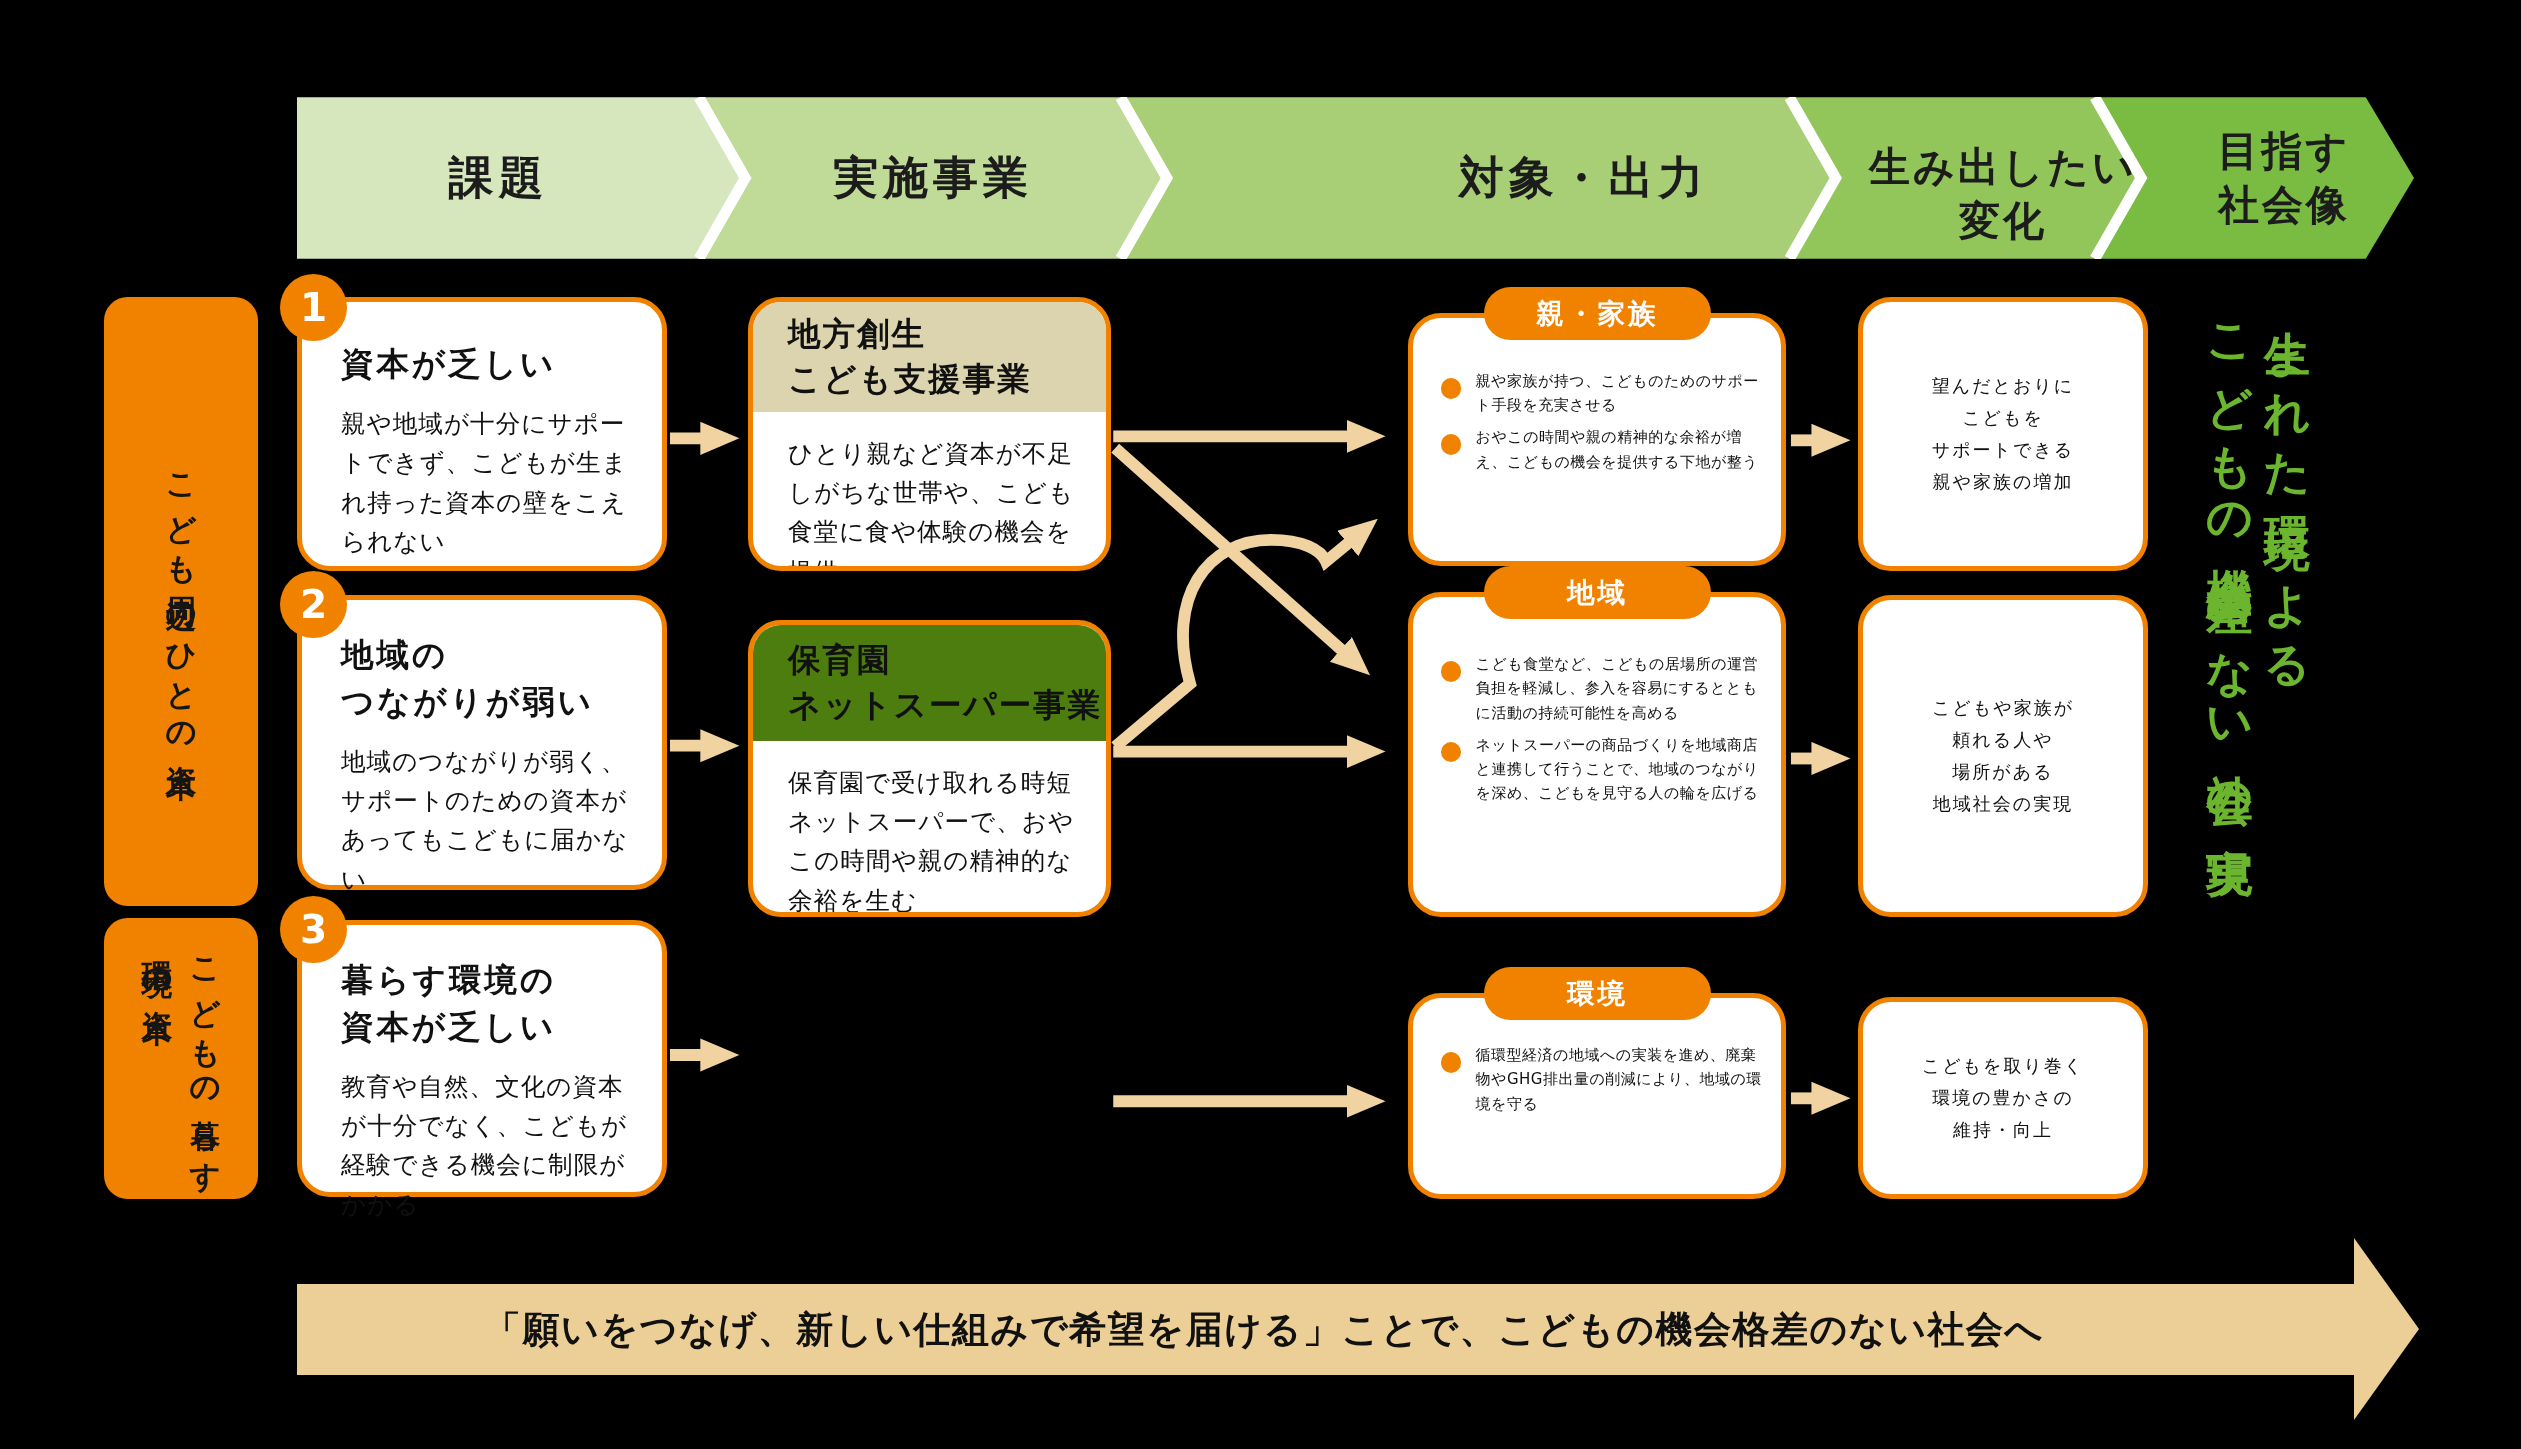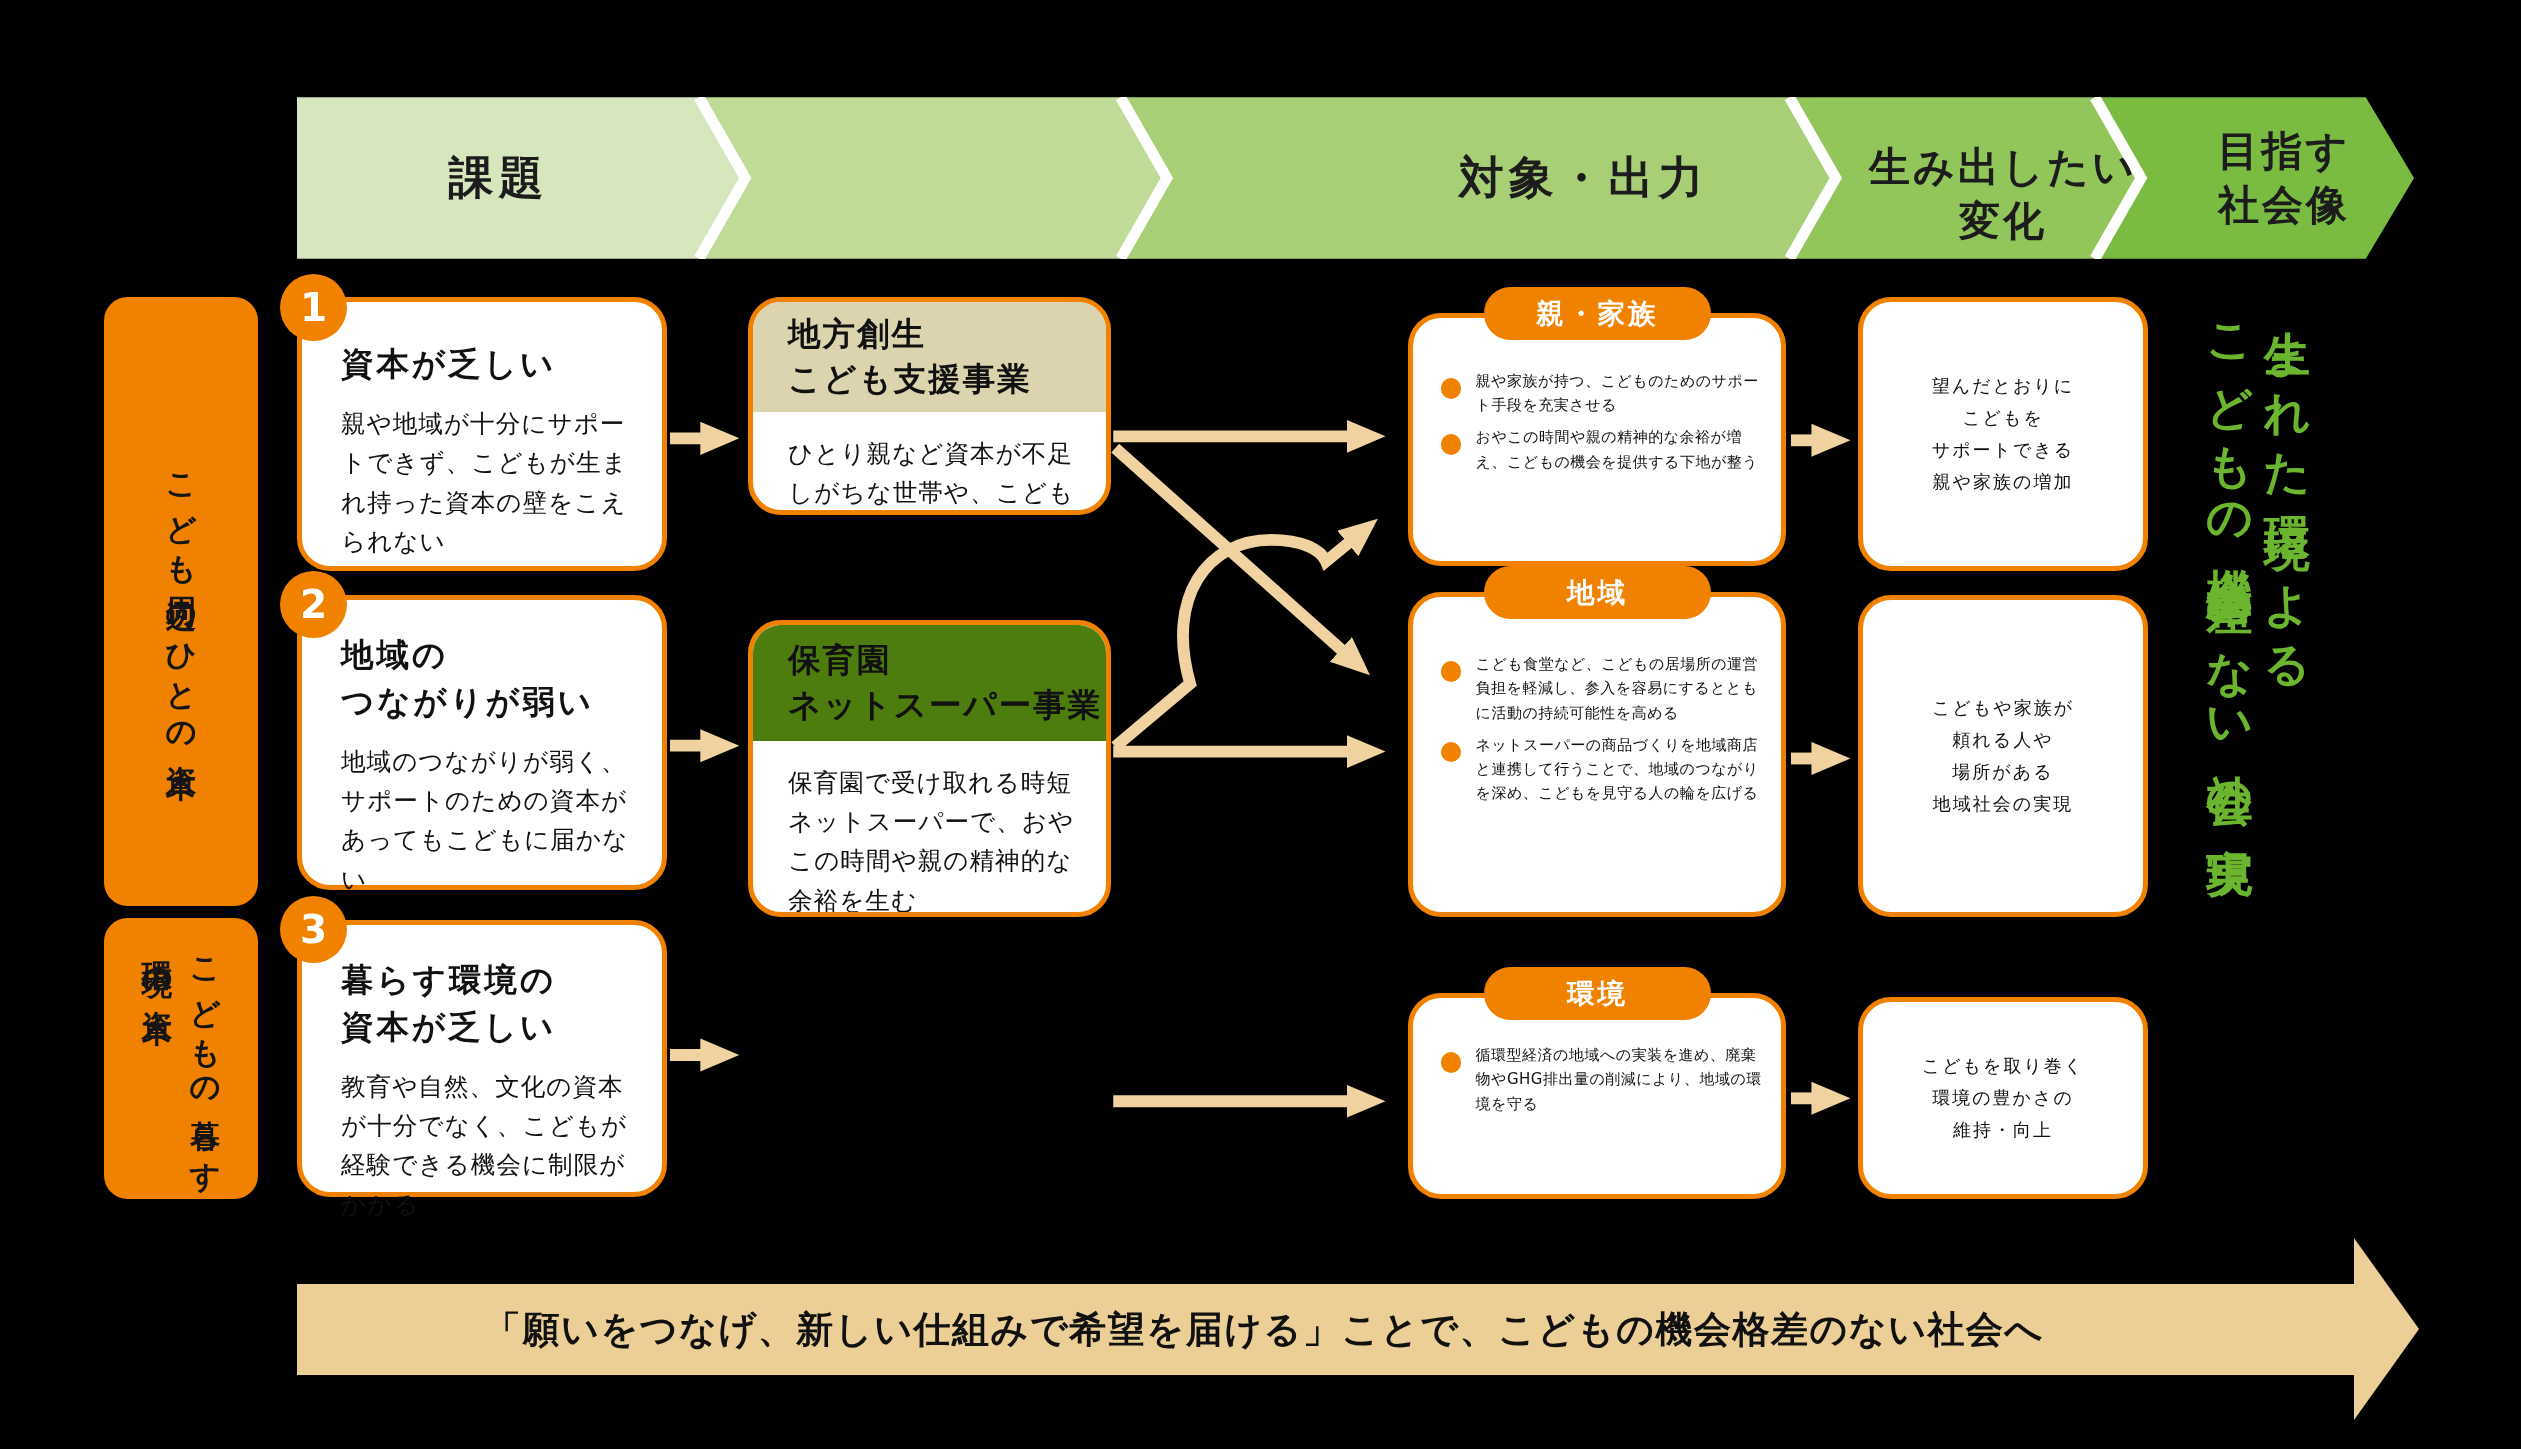--- a/index.html
+++ b/index.html
@@ -54,20 +54,21 @@
     <polygon fill="#c0da97" points="408,0 836,0 883,82 836,164 408,164 455,82"></polygon>
     <polygon fill="#a8cf75" points="836,0 1515,0 1562,82 1515,164 836,164 883,82"></polygon>
     <polygon fill="#93c65a" points="1515,0 1825,0 1872,82 1825,164 1515,164 1562,82"></polygon>
     <polygon fill="#79bc41" points="1825,0 2100,0 2149,82 2100,164 1825,164 1872,82"></polygon>
     <polyline points="408,0 455,82 408,164" fill="none" stroke="#fff" stroke-width="11"></polyline>
     <polyline points="836,0 883,82 836,164" fill="none" stroke="#fff" stroke-width="11"></polyline>
     <polyline points="1515,0 1562,82 1515,164" fill="none" stroke="#fff" stroke-width="11"></polyline>
     <polyline points="1825,0 1872,82 1825,164" fill="none" stroke="#fff" stroke-width="11"></polyline>
   </svg>
   <div class="chev-label chev-one" style="left:400px;width:197px;">課題</div>
+  <div class="chev-label chev-one" style="left:785px;width:296px;">実施事業</div>
   <div class="chev-label chev-one" style="left:1426px;width:315px;">対象・出力</div>
   <div class="chev-label chev-two pre" style="left:1855px;width:296px;margin-top:16px;">生み出したい
 変化</div>
   <div class="chev-label chev-two pre" style="left:2136px;width:296px;">目指す
 社会像</div>
 
   <svg class="abs" style="left:0;top:0;" width="2522" height="1449" viewBox="0 0 2560 1471">
     <defs>
       <marker id="ah" markerWidth="3.4" markerHeight="2.9" refX="0.1" refY="1.4" orient="auto" markerUnits="strokeWidth">
         <path d="M0,0 L3.3,1.4 L0,2.8 Z" fill="#f0d3a0"></path>
@@ -107,21 +108,21 @@
   </div>
   <div class="card" style="left:297px;top:920px;width:370px;height:277px;padding:31.5px 29.6px 0 39px;">
     <div class="issue-title pre">暮らす環境の
 資本が乏しい</div>
     <div class="body-text">教育や自然、文化の資本が十分でなく、こどもが経験できる機会に制限がかかる</div>
   </div>
   <div class="num-circle" style="left:280px;top:274px;">1</div>
   <div class="num-circle" style="left:280px;top:571px;">2</div>
   <div class="num-circle" style="left:280px;top:896px;">3</div>
 
-  <div class="card proj" style="left:748px;top:297px;width:363px;height:218px;">
+  <div class="card proj" style="left:748px;top:297px;width:363px;height:274px;">
     <div class="proj-head pre" style="height:110px;background:#dbd4ae;">地方創生
 こども支援事業</div>
     <div class="proj-body body-text" style="margin-top:0;">ひとり親など資本が不足しがちな世帯や、こども食堂に食や体験の機会を提供</div>
   </div>
   <div class="card proj" style="left:748px;top:620px;width:363px;height:297px;">
     <div class="proj-head pre" style="height:116px;background:#4d7c0f;">保育園
 ネットスーパー事業</div>
     <div class="proj-body body-text" style="margin-top:0;">保育園で受け取れる時短ネットスーパーで、おやこの時間や親の精神的な余裕を生む</div>
   </div>
 

